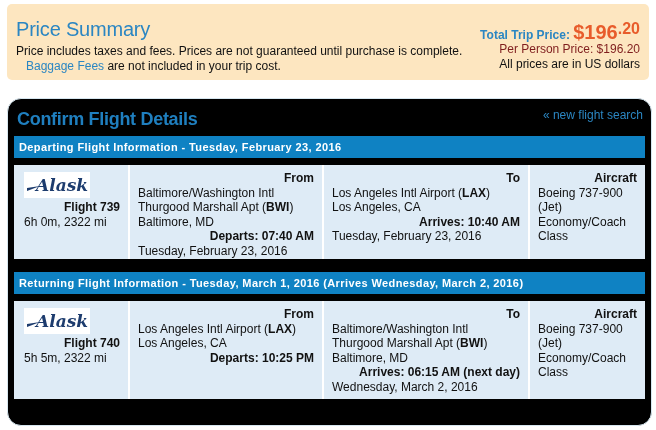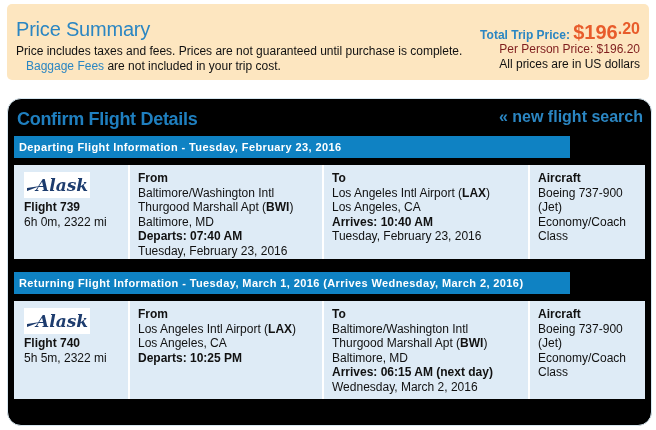--- a/index.html
+++ b/index.html
@@ -28,43 +28,43 @@
 
   .confirm-box {
     position: absolute; left: 7px; top: 98px; width: 645px; height: 328px;
     border: 1px solid #d6e6ef; border-radius: 14px; box-sizing: border-box; background: #000000;
   }
   .cf-title {
     position: absolute; left: 9px; top: 10px; font-size: 18px; font-weight: bold; color: #1f7fbf;
     letter-spacing: -0.3px;
   }
   .new-search {
-    position: absolute; right: 8px; top: 9px; font-size: 16px; font-weight: bold; color: #2b86c2;
+    position: absolute; right: 8px; top: 9px; font-size: 12px; font-weight: normal; color: #2b86c2;
     text-decoration: none;
   }
   .section-bar {
-    position: absolute; left: 6px; width: 556px; height: 22px; background: #0f82c3;
+    position: absolute; left: 6px; width: 631px; height: 22px; background: #0f82c3;
     color: #fff; font-weight: bold; font-size: 11px; line-height: 22px; padding-left: 5px;
     box-sizing: border-box; letter-spacing: 0.4px;
   }
   .flight-row {
     position: absolute; left: 6px; width: 631px; display: flex;
     background: #deebf6;
   }
   .cell { box-sizing: border-box; padding: 6px 8px; line-height: 14.5px; font-size: 12px; color: #111; }
   .cell + .cell { border-left: 2px solid #fff; }
   .c1 { width: 114px; padding-left: 10px; }
   .c2 { width: 194px; }
   .c3 { width: 206px; }
   .c4 { width: 117px; }
   .logo {
     width: 66px; height: 26px; background: #fff; display: flex; align-items: center; justify-content: center;
     margin-bottom: 2px; margin-top: 1px;
   }
-  .bold { font-weight: bold; }
+  .bold { font-weight: bold; text-align: right; }
 </style>
 </head>
 <body>
 
 <div class="price-summary">
   <div class="ps-title">Price Summary</div>
   <div class="ps-line1">Price includes taxes and fees. Prices are not guaranteed until purchase is complete.</div>
   <div class="ps-line2"><a href="#" class="ps-link">Baggage Fees</a><span> are not included in your trip cost.</span></div>
   <div class="ps-right">
     <div class="total-row"><span>Total Trip Price: </span><span class="total-price">$196</span><span class="total-cents">.20</span></div>

